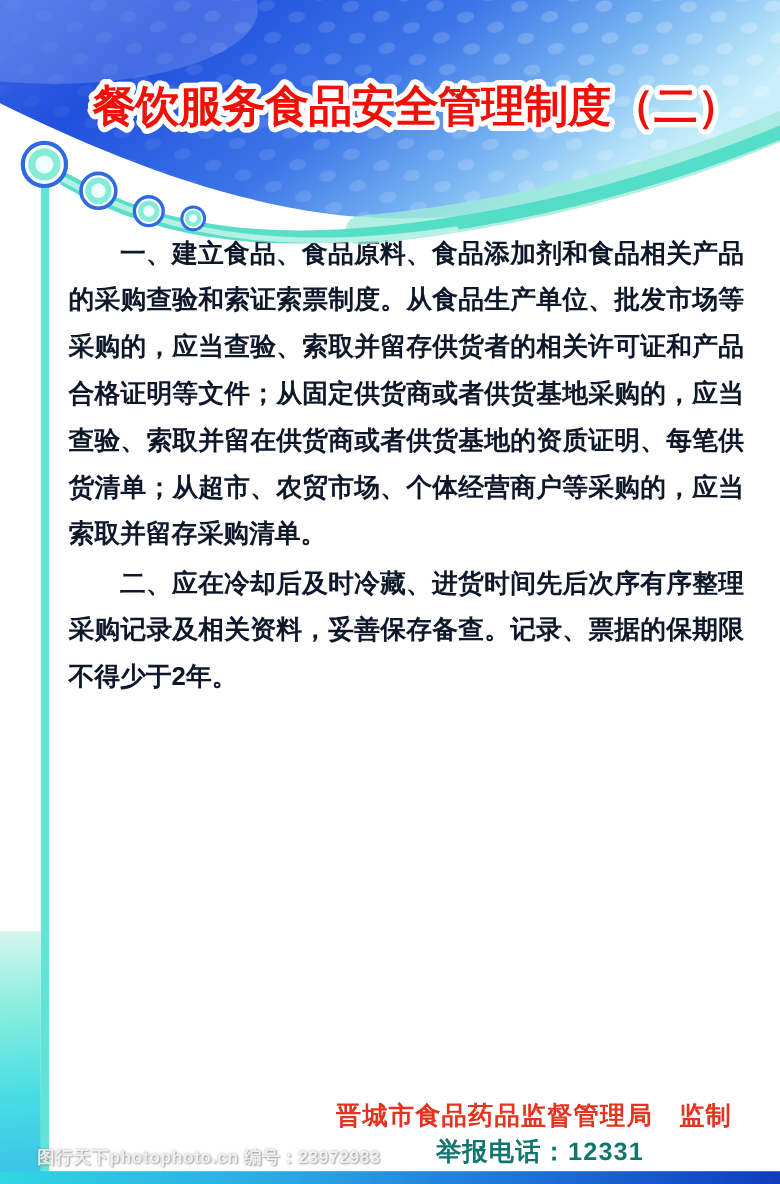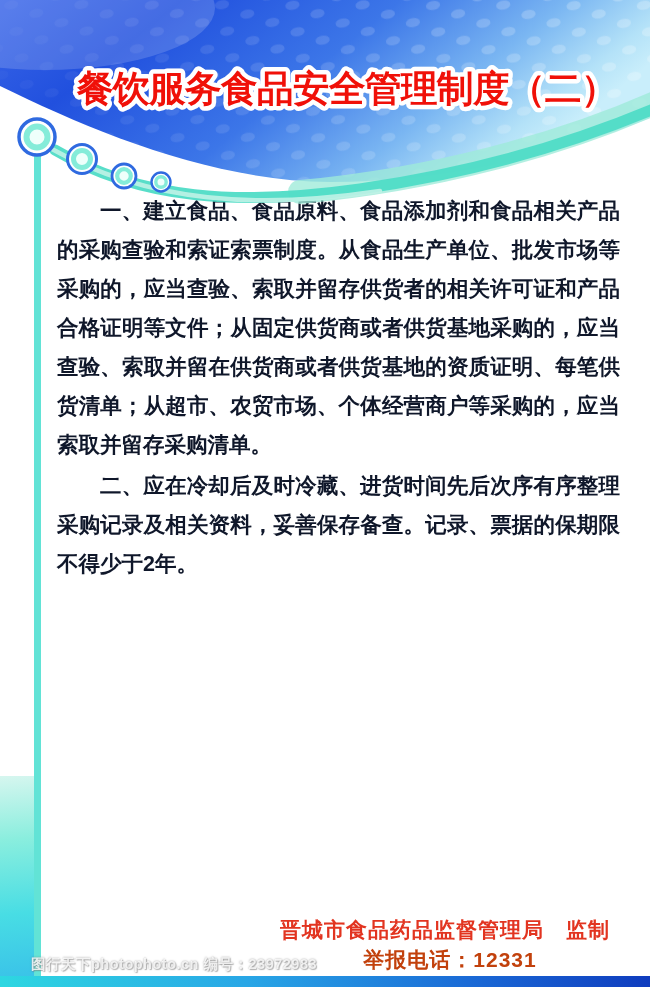--- a/index.html
+++ b/index.html
@@ -24,21 +24,21 @@
   }
   .para{margin:0 0 2px 0;text-indent:2em;text-align:justify;text-justify:inter-ideograph;}
   
   .issuer{
     position:absolute;left:0;top:916px;width:650px;padding-left:240px;box-sizing:border-box;
     text-align:center;font-size:21px;font-weight:700;color:#e23420;z-index:4;
     letter-spacing:1px;
   }
   .hotline{
     position:absolute;left:0;top:946px;width:650px;padding-left:250px;box-sizing:border-box;
-    text-align:center;font-size:21px;font-weight:700;color:#c2410c;z-index:4;
+    text-align:center;font-size:21px;font-weight:700;color:#0f766e;z-index:4;
     letter-spacing:1px;
   }
   
   .bottom-bar{position:absolute;left:0;bottom:0;width:650px;height:11px;z-index:6;
     background:linear-gradient(90deg,#2ed7e1 0%,#28a6e6 38%,#1a6ad6 72%,#0f3cbe 100%);}
   
   .watermark{
     position:absolute;left:7px;top:955px;z-index:7;
     font-size:14.5px;font-weight:700;letter-spacing:.5px;
     color:rgba(255,255,255,.82);

